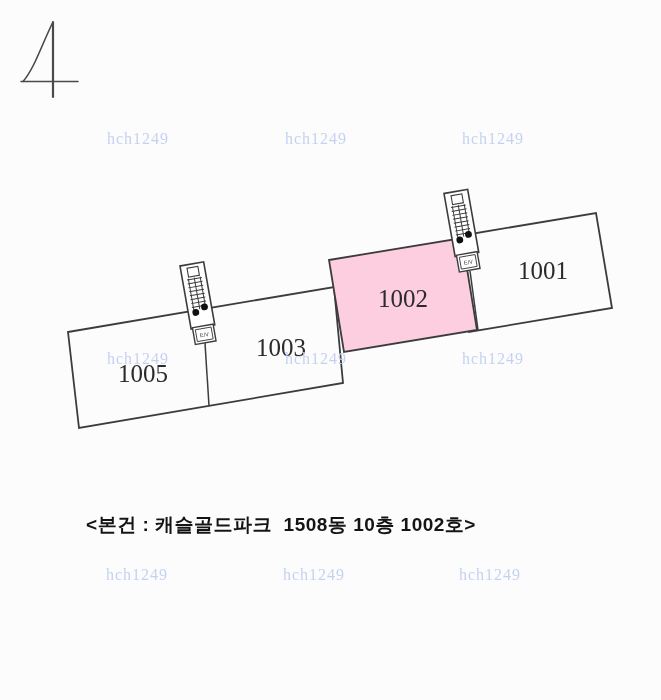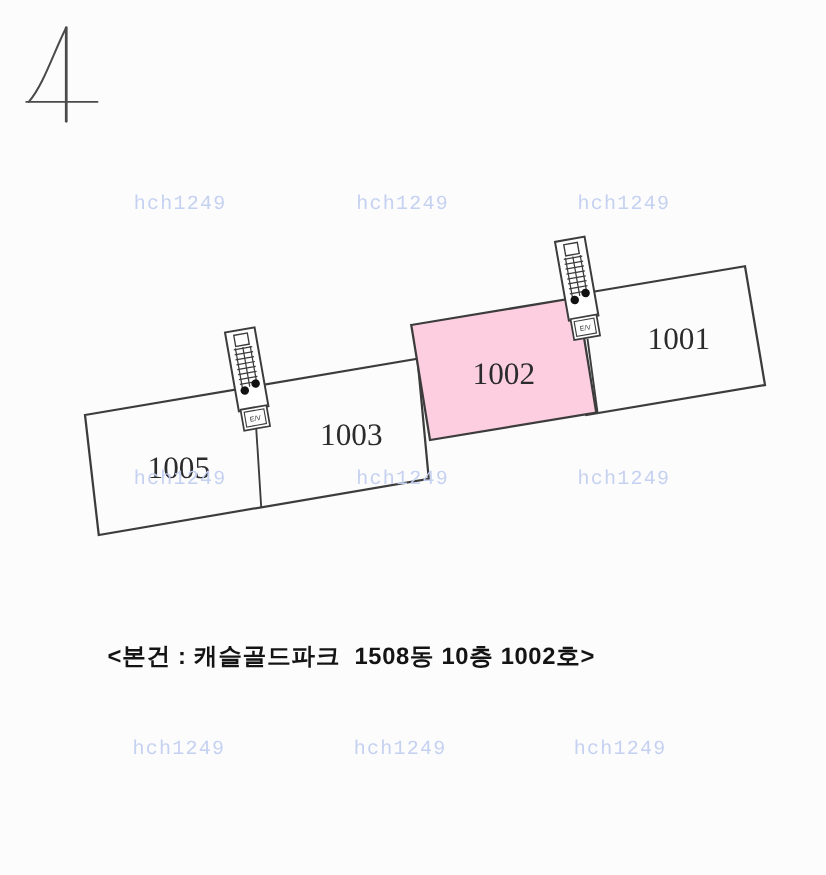--- a/index.html
+++ b/index.html
@@ -6,28 +6,27 @@
   .page{
     position:relative;
     width:661px;height:700px;
     background:#fcfcfc;
     overflow:hidden;
     font-family:"Liberation Sans", sans-serif;
   }
   .plan-svg{position:absolute;left:0;top:0;}
   .watermark{
     position:absolute;
-    font-family:Liberation Mono, monospace;
+    font-family:Liberation Serif, serif;
     font-size:16px;
     letter-spacing:1px;
     color:#c3cff1;
     opacity:.95;
     user-select:none;
     white-space:nowrap;
-    margin-top:24px;
   }
   .caption{
     position:absolute;
     left:0;top:512px;width:562px;
     text-align:center;
     font-family:"Liberation Sans", sans-serif;
     font-size:19px;
     font-weight:bold;
     color:#141414;
     white-space:pre;

